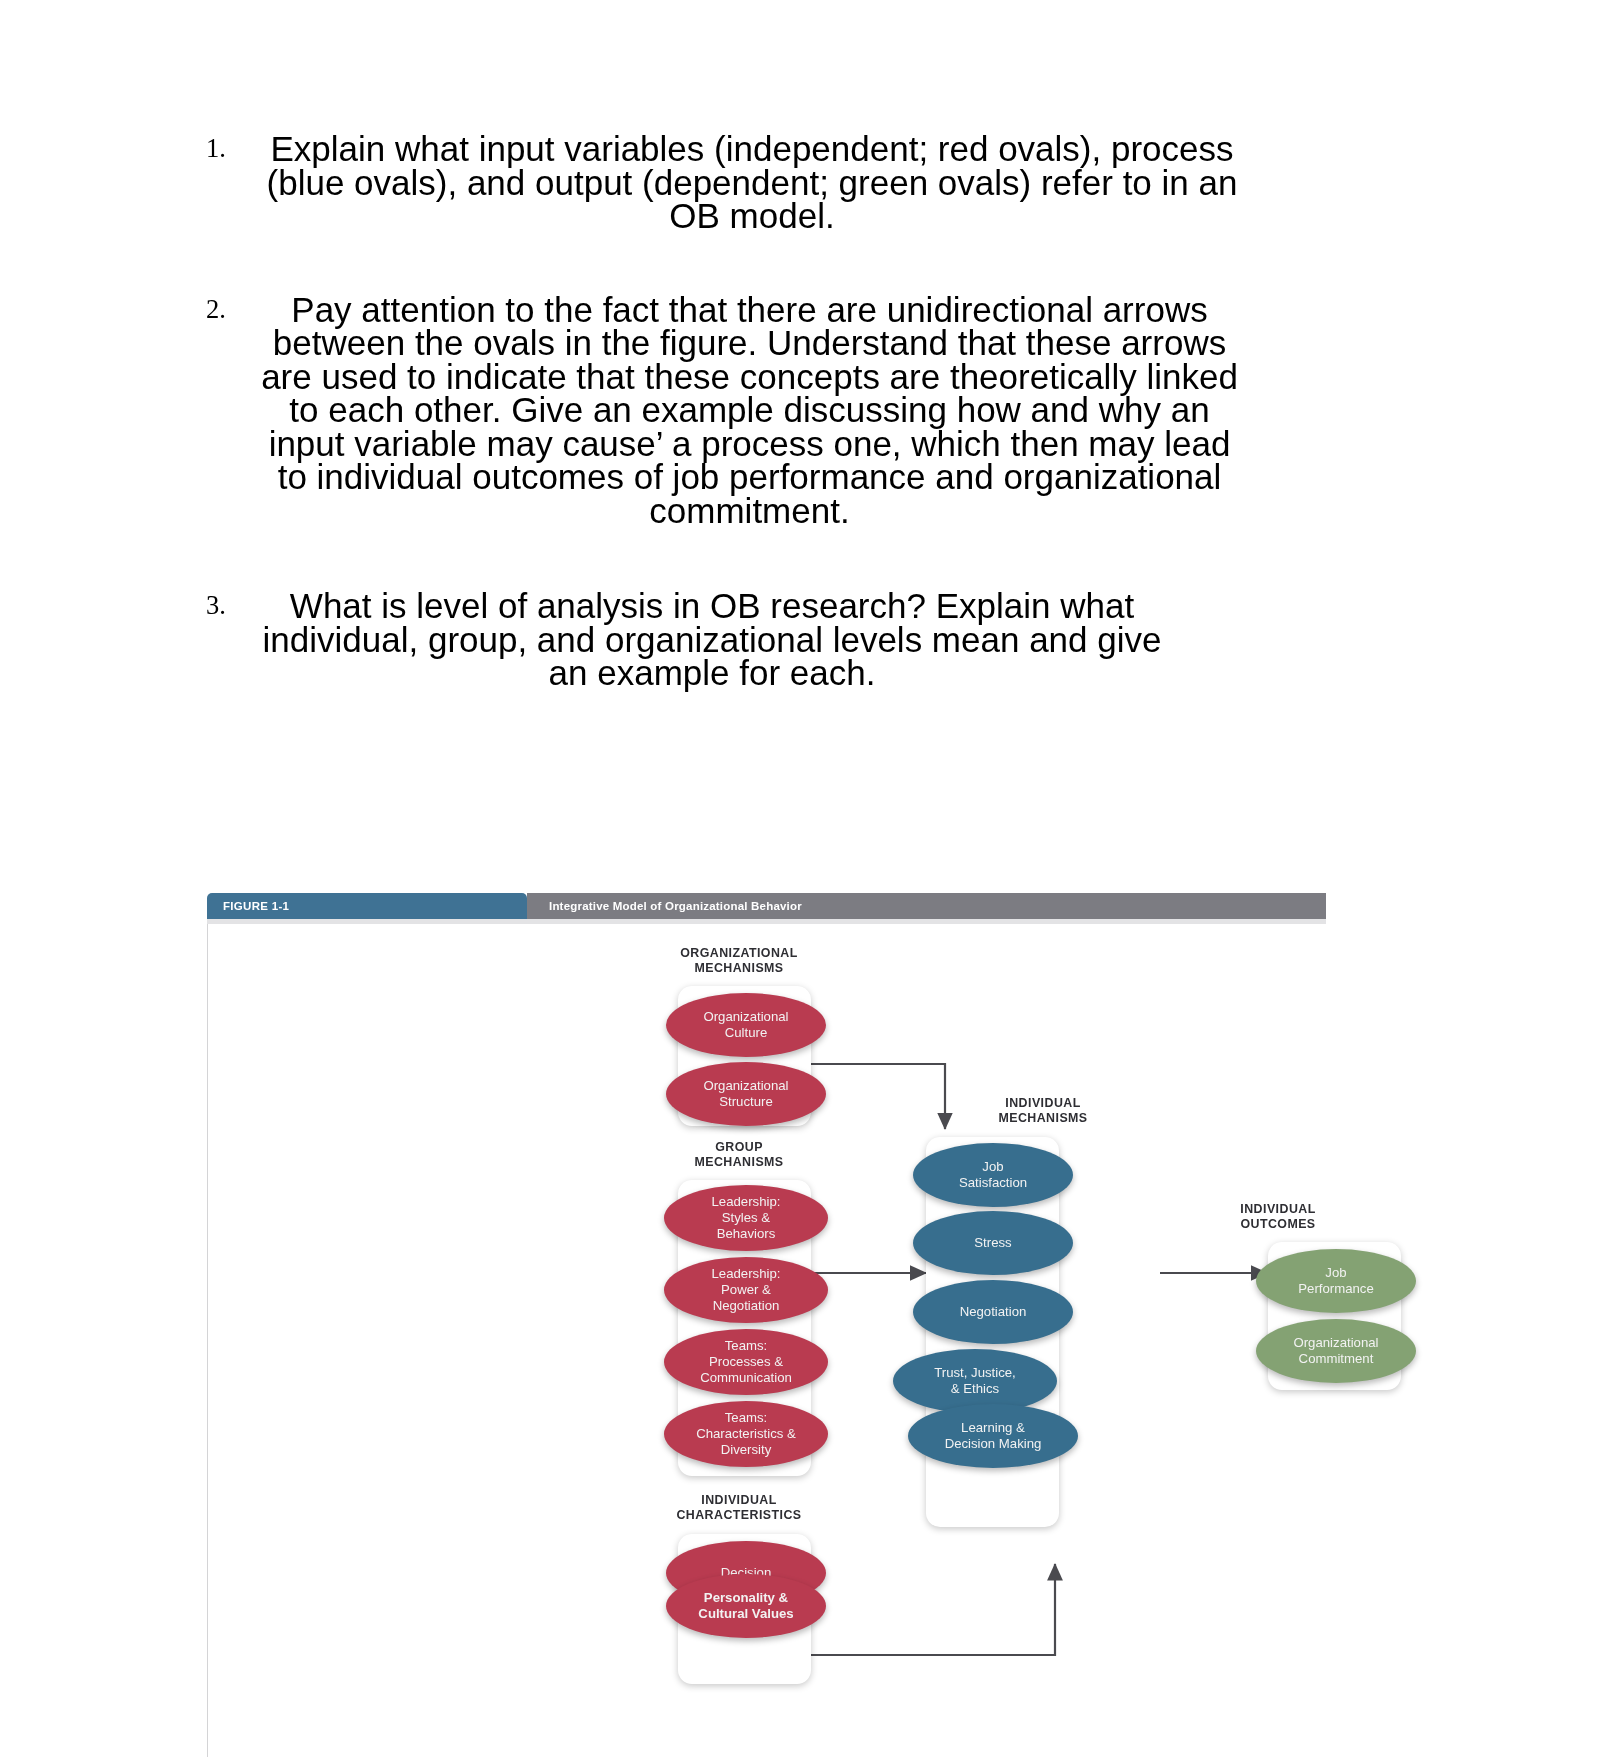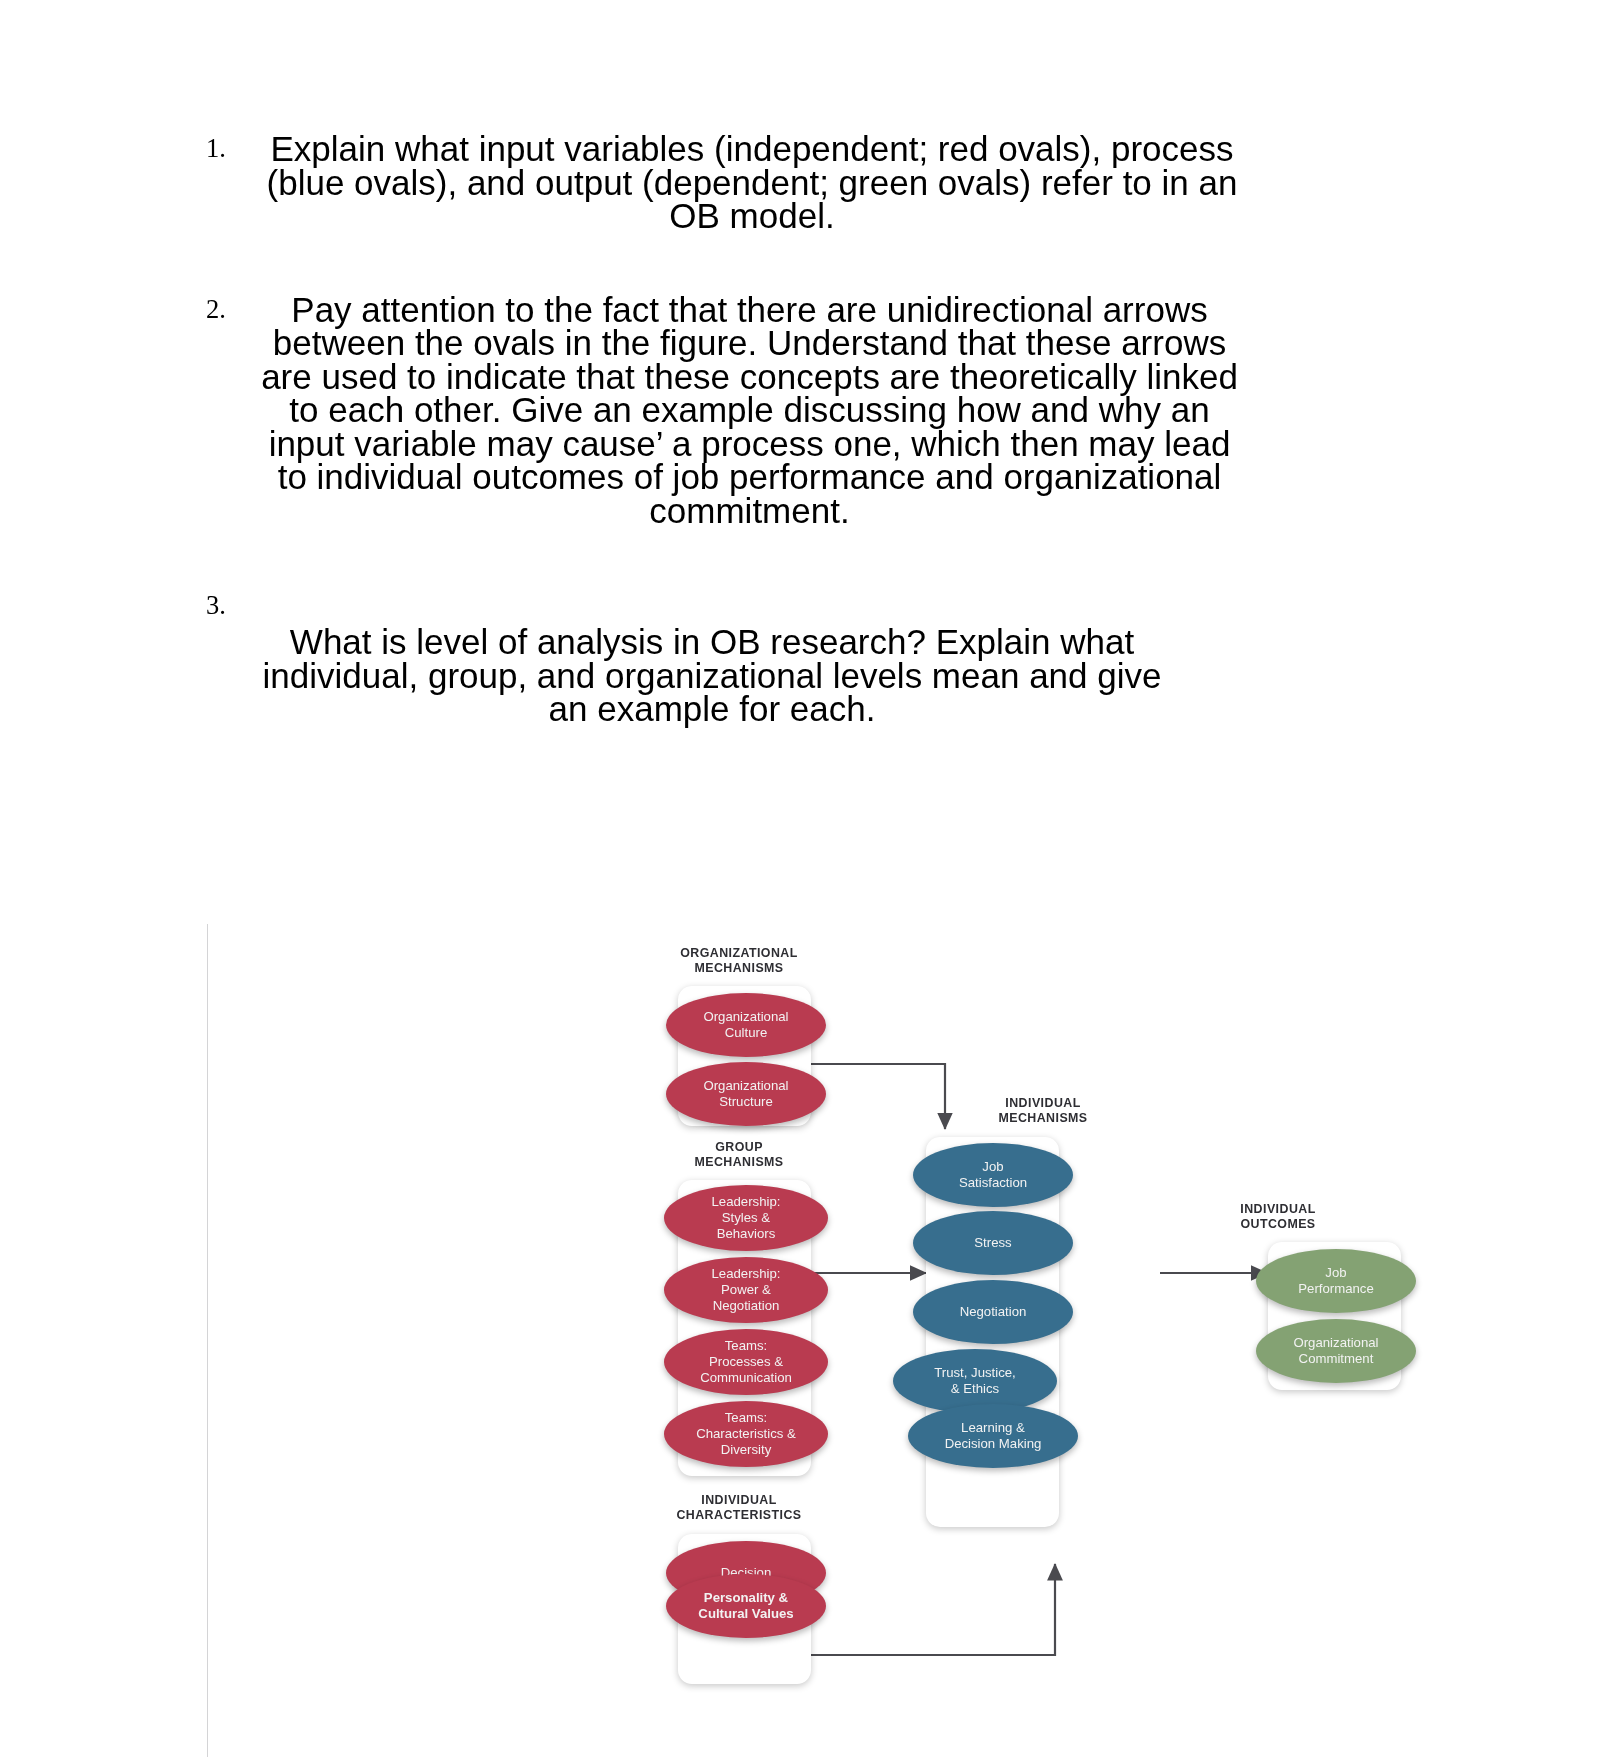--- a/index.html
+++ b/index.html
@@ -37,21 +37,21 @@
   }
   .q-text {
     font-size: 35px;
     line-height: 33.5px;
     color: #000;
     font-family: Liberation Sans, sans-serif;
     text-align: center;
   }
   .q1 .q-text { width: 1000px; }
   .q2 .q-text { width: 995px; }
-  .q3 .q-text { width: 920px; margin-top: 36px; }
+  .q3 .q-text { width: 920px; }
 
   
   .figure-panel {
     position: absolute;
     left: 207px;
     top: 893px;
     width: 1119px;
     height: 864px;
   }
   .figure-header {
@@ -183,20 +183,25 @@
 
   <div class="q-item q3" style="margin-bottom:0;">
     <div class="q-num">3.</div>
     <div class="q-text">What is level of analysis in OB research? Explain what individual, group, and organizational levels mean and give an example for each.</div>
   </div>
 
 </div>
 
 <div class="figure-panel">
 
+  <div class="figure-header">
+    <div class="figure-tag">FIGURE 1-1</div>
+    <div class="figure-title-bar">Integrative Model of Organizational Behavior</div>
+    <div class="figure-underline"></div>
+  </div>
 
   <div class="figure-body">
     <div class="diagram">
 
       <svg class="svg-layer" viewBox="0 0 1119 833">
         <defs>
           <marker id="ah" markerWidth="9" markerHeight="9" refX="7.5" refY="3.6" orient="auto" markerUnits="strokeWidth">
             <path d="M0,0 L8,3.6 L0,7.2 z" fill="#4a4a4f"></path>
           </marker>
         </defs>

